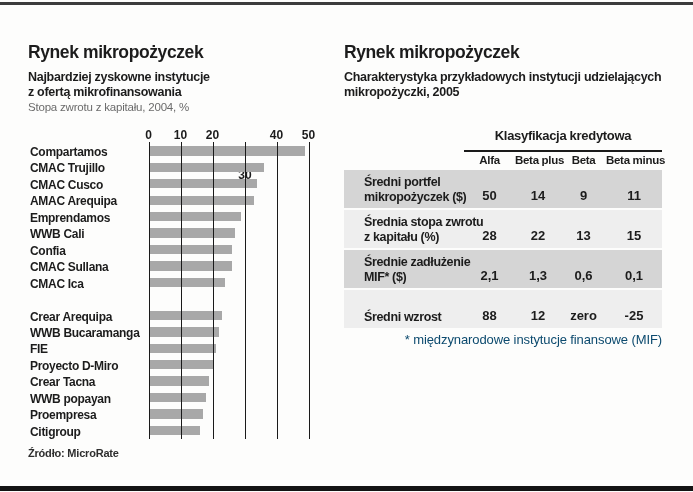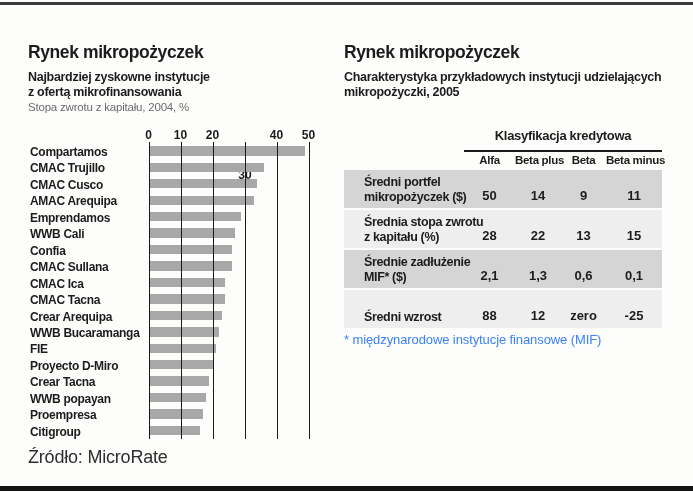--- a/index.html
+++ b/index.html
@@ -20,40 +20,40 @@
   .panel-sub{position:absolute;top:70px;font-size:12.5px;font-weight:700;line-height:15px;letter-spacing:-0.3px;white-space:nowrap;}
   .panel-note{position:absolute;top:101px;font-size:11.5px;font-weight:400;color:#6b6b6b;letter-spacing:-0.2px;white-space:nowrap;}
 
   
   .chart{position:absolute;left:28px;top:128px;width:305px;height:316px;}
   .tick-label{position:absolute;top:0;height:14px;font-size:12px;font-weight:700;transform:translateX(-50%);}
   .gridline{position:absolute;top:14px;width:1px;height:297px;background:#1a1a1a;z-index:2;}
   .chart-row{position:absolute;left:0;width:305px;height:16.45px;}
   .bar-label{position:absolute;left:2px;top:2px;font-size:12px;font-weight:700;letter-spacing:-0.3px;white-space:nowrap;}
   .bar{position:absolute;left:120.5px;top:3.2px;height:9.4px;background:var(--bar,#a8a8a8);z-index:1;}
-  .source{position:absolute;left:28px;top:447px;font-size:18px;font-weight:400;color:#2e2e2e;letter-spacing:-0.2px;}
+  .source{position:absolute;left:28px;top:447px;font-size:11px;font-weight:700;color:#2e2e2e;letter-spacing:-0.2px;}
 
   
   .tbl{position:absolute;left:344px;top:128px;width:318px;}
   .tbl-group-header{position:absolute;left:120px;top:0;width:198px;text-align:center;
     font-size:13px;font-weight:700;letter-spacing:-0.3px;white-space:nowrap;}
   .tbl-group-rule{position:absolute;left:120px;top:22px;width:198px;height:2px;background:#1a1a1a;}
   .tbl-cols{position:absolute;left:0;top:26px;width:318px;display:grid;
     grid-template-columns:120px 51px 46px 45px 56px;}
   .tbl-col-h{font-size:11.5px;font-weight:700;text-align:center;letter-spacing:-0.3px;white-space:nowrap;}
   .tbl-body{position:absolute;left:0;top:42px;width:318px;}
   .trow{display:grid;grid-template-columns:120px 51px 46px 45px 56px;height:38px;
     margin-bottom:2px;align-items:end;}
   .trow.odd{background:var(--row-odd,#d5d5d5);}
   .trow.even{background:var(--row-even,#eeeeee);}
   .tlabel{font-size:12.5px;font-weight:700;line-height:14.5px;letter-spacing:-0.35px;
     padding:3px 0 4px 20px;white-space:nowrap;}
   .tval{font-size:13px;font-weight:700;text-align:center;padding-bottom:5px;}
-  .tbl-footnote{position:absolute;left:0;top:204px;width:318px;text-align:left;
-    font-size:13px;font-weight:400;color:#3b82f6;letter-spacing:-0.1px;white-space:nowrap;}
+  .tbl-footnote{position:absolute;left:0;top:204px;width:318px;text-align:right;
+    font-size:13px;font-weight:400;color:#0c4a6e;letter-spacing:-0.1px;white-space:nowrap;}
 </style>
 </head>
 <body style="--bg: #fdfdfc; --bar: #a8a8a8; --row-odd: #d5d5d5; --row-even: #eeeeee;">
 
 <div class="rule-top"></div>
 
 <h1 class="panel-title" style="left:28px">Rynek mikropożyczek</h1>
 <div class="panel-sub" style="left:28px">
   <div>Najbardziej zyskowne instytucje</div>
   <div>z ofertą mikrofinansowania</div>
@@ -102,24 +102,20 @@
       <div class="bar" style="width: 83.2px;"></div>
     </div>
     <div class="chart-row" style="top: 130.15px;">
       <div class="bar-label">CMAC Sullana</div>
       <div class="bar" style="width: 83.2px;"></div>
     </div>
     <div class="chart-row" style="top: 146.6px;">
       <div class="bar-label">CMAC Ica</div>
       <div class="bar" style="width: 76.8px;"></div>
     </div>
-    <div class="chart-row" style="top: 163.05px;">
-      <div class="bar-label">CMAC Tacna</div>
-      <div class="bar" style="width: 76.8px;"></div>
-    </div>
     <div class="chart-row" style="top: 179.5px;">
       <div class="bar-label">Crear Arequipa</div>
       <div class="bar" style="width: 73.6px;"></div>
     </div>
     <div class="chart-row" style="top: 195.95px;">
       <div class="bar-label">WWB Bucaramanga</div>
       <div class="bar" style="width: 70.4px;"></div>
     </div>
     <div class="chart-row" style="top: 212.4px;">
       <div class="bar-label">FIE</div>

